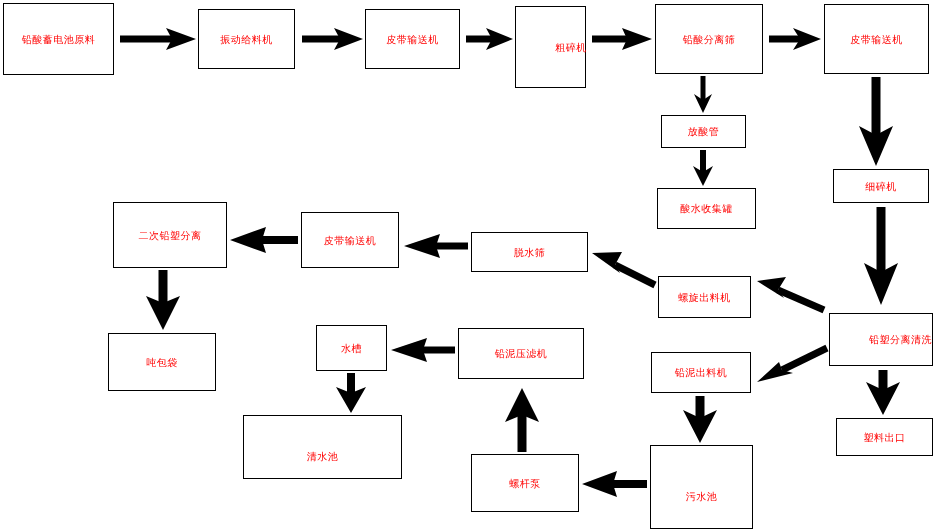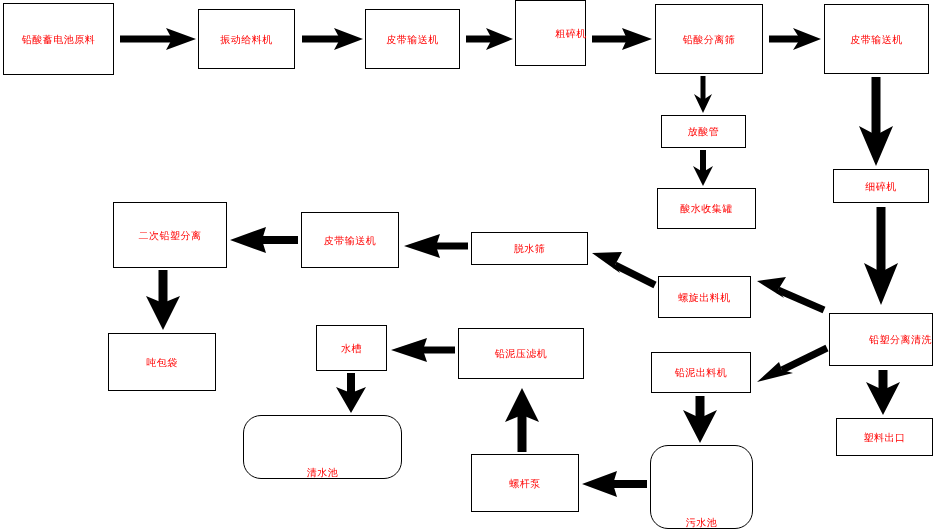--- a/index.html
+++ b/index.html
@@ -24,23 +24,22 @@
     display: flex;
     align-items: center;
     justify-content: center;
     font-size: 10px;
     line-height: 1.1;
     letter-spacing: 0.5px;
     white-space: nowrap;
     font-weight: 400;
   }
   .node.midtop {
-    align-items: flex-end;
+    align-items: center;
     padding-top: 18px;
-    border-radius: 18px;
   }
   .arrow-layer {
     position: absolute;
     left: 0; top: 0;
     width: 940px;
     height: 529px;
     pointer-events: none;
   }
 </style>
 </head>
@@ -158,21 +157,21 @@
   </div>
 
   <div class="node" style="left:198px; top:9px; width:97px; height:60px;">
     <span>振动给料机</span>
   </div>
 
   <div class="node" style="left:365px; top:9px; width:95px; height:60px;">
     <span>皮带输送机</span>
   </div>
 
-  <div class="node" style="left:515px; top:0; width:71px; height:66px;padding-left:41px;">
+  <div class="node" style="left:515px; top:6px; width:71px; height:82px;padding-left:41px;">
     <span>粗碎机</span>
   </div>
 
   <div class="node" style="left:655px; top:4px; width:108px; height:70px;">
     <span>铅酸分离筛</span>
   </div>
 
   <div class="node" style="left:824px; top:4px; width:105px; height:70px;">
     <span>皮带输送机</span>
   </div>
@@ -202,21 +201,21 @@
   </div>
 
   <div class="node" style="left:651px; top:352px; width:100px; height:41px;">
     <span>铅泥出料机</span>
   </div>
 
   <div class="node midtop" style="left:650px; top:445px; width:103px; height:84px;">
     <span>污水池</span>
   </div>
 
-  <div class="node" style="left:471px; top:232px; width:117px; height:33px;">
+  <div class="node" style="left:471px; top:232px; width:117px; height:40px;">
     <span>脱水筛</span>
   </div>
 
   <div class="node" style="left:301px; top:212px; width:98px; height:56px;">
     <span>皮带输送机</span>
   </div>
 
   <div class="node" style="left:113px; top:202px; width:114px; height:66px;">
     <span>二次铅塑分离</span>
   </div>

